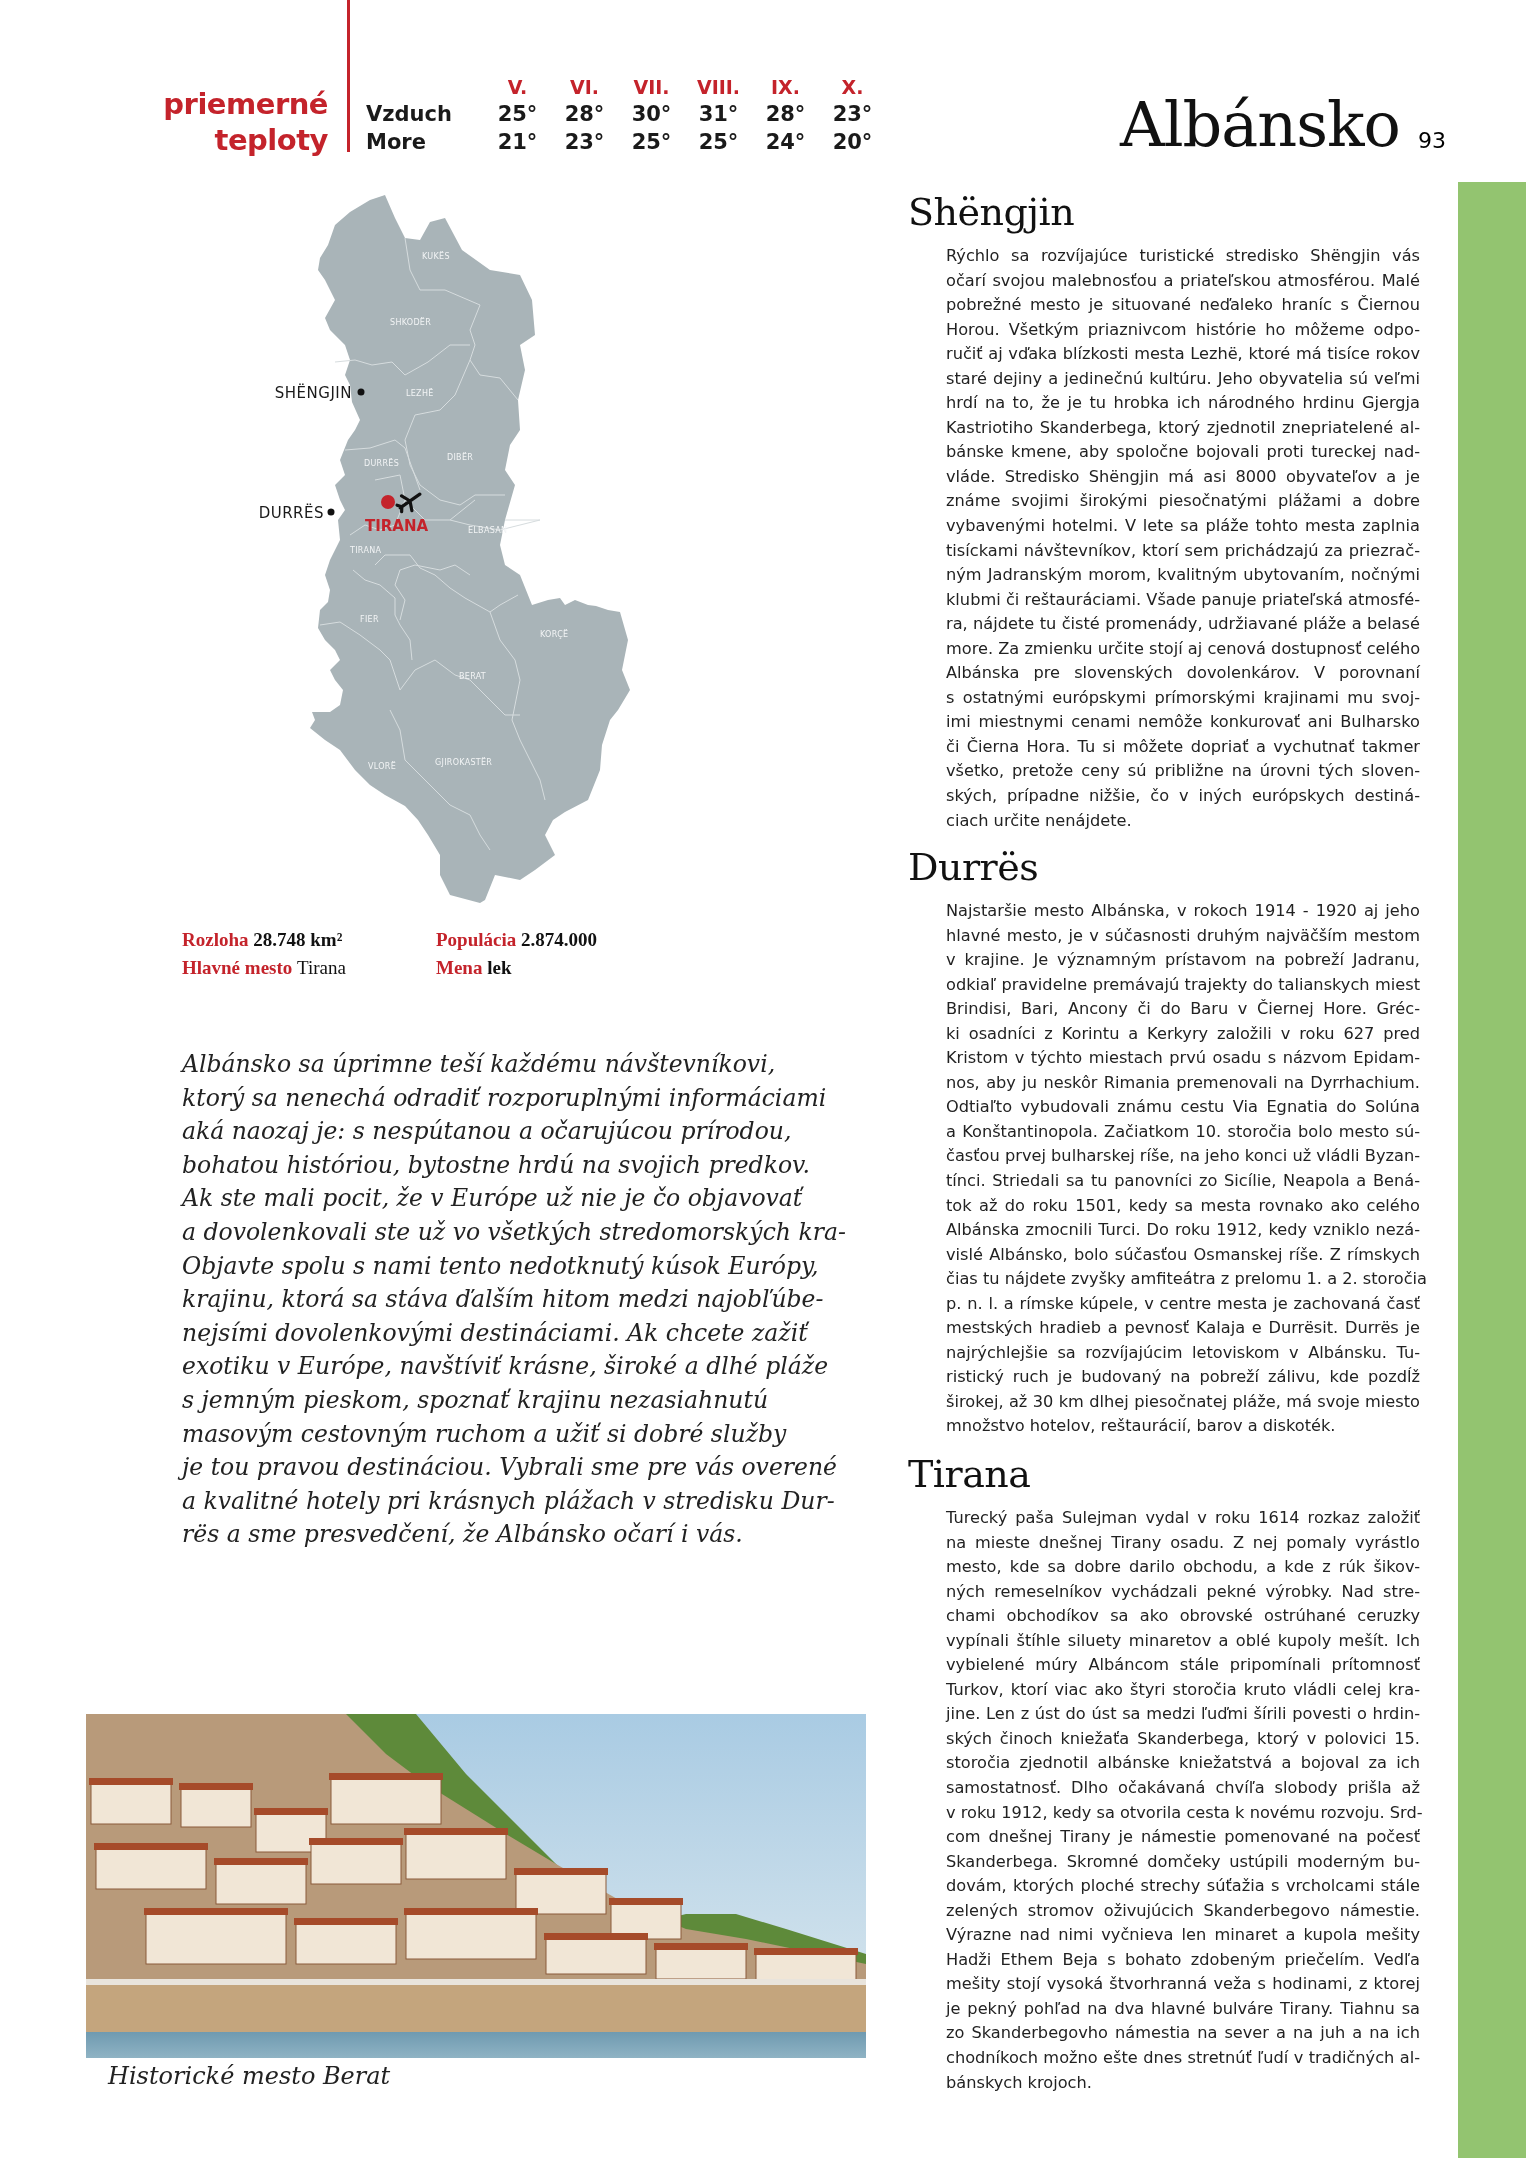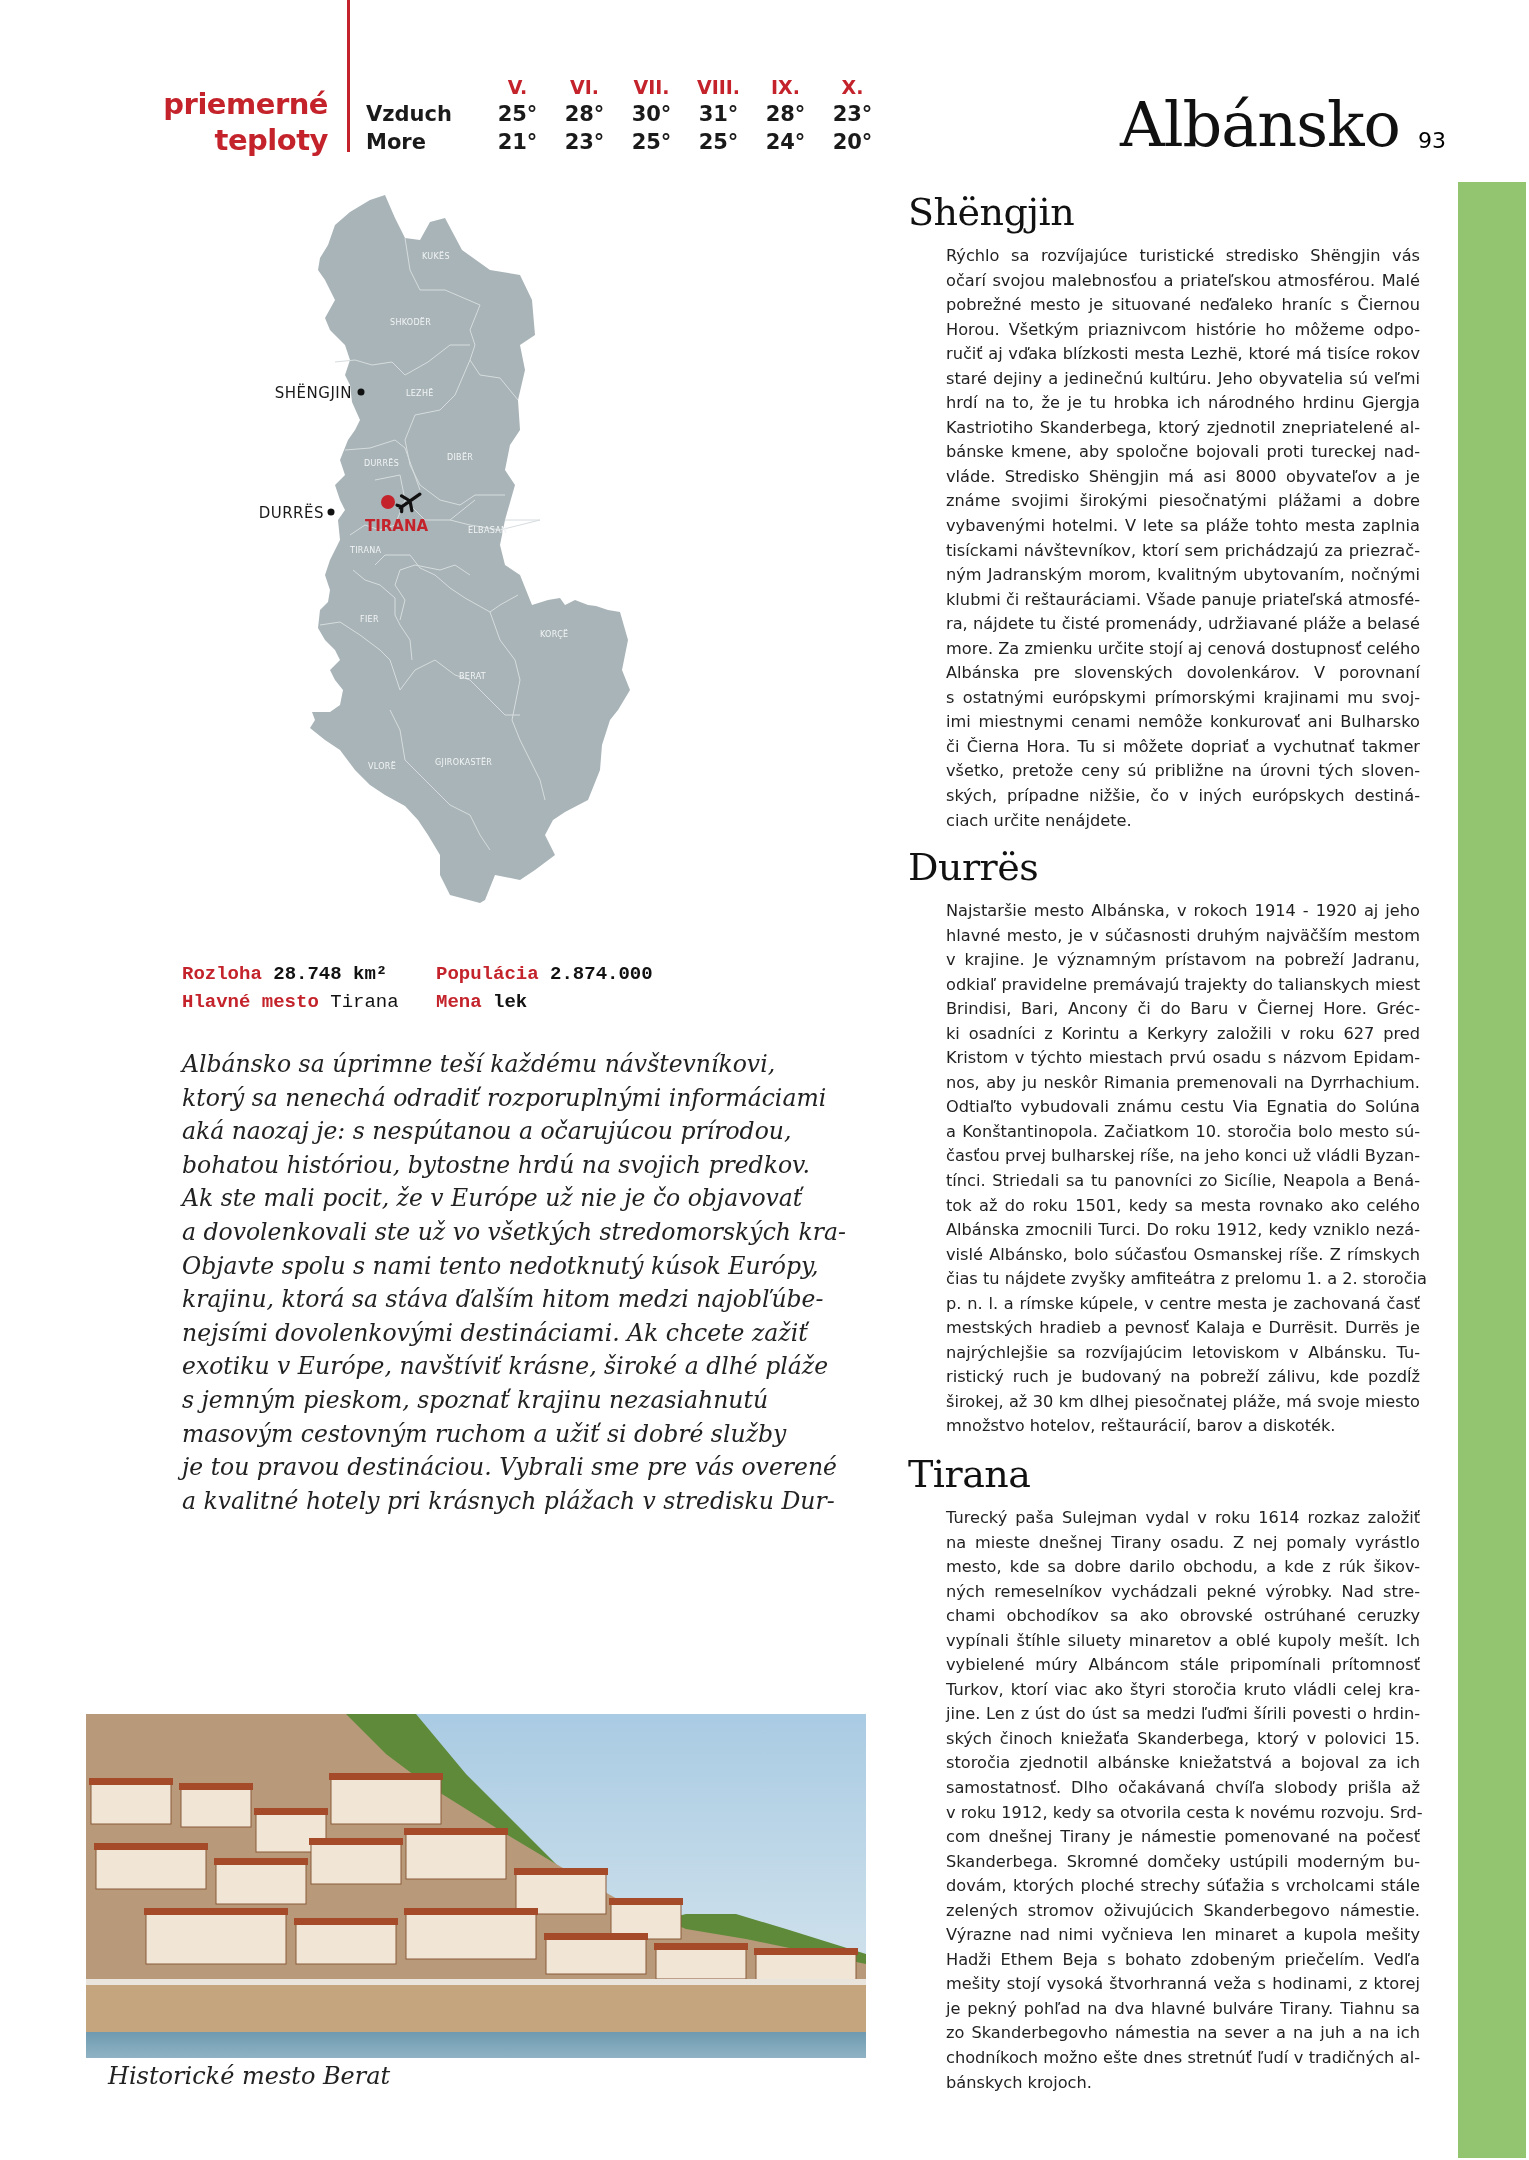--- a/index.html
+++ b/index.html
@@ -14,21 +14,21 @@
   .temps-table .val { width: 67px; text-align: center; }
   .country-title { left: 1120px; top: 88px; font-family: "DejaVu Serif", serif; font-size: 62px; letter-spacing: -1px; color: #111; }
   .page-num { left: 1418px; top: 128px; font-size: 22px; color: #000000; }
   .green-bar { left: 1458px; top: 182px; width: 68px; height: 1976px; background: #93c470; }
 
   .map { left: 250px; top: 190px; width: 420px; height: 720px; }
   .map-label-city { font-family: "DejaVu Sans", sans-serif; font-size: 15px; fill: #1a1a1a; letter-spacing: 0.5px; }
   .map-region { font-family: "DejaVu Sans", sans-serif; font-size: 8px; fill: #f2f4f5; letter-spacing: 0.3px; }
   .map-capital { font-family: "DejaVu Sans", sans-serif; font-size: 15px; font-weight: bold; fill: #c4232b; }
 
-  .stats { left: 182px; top: 926px; font-family: Liberation Mono, monospace; font-weight: bold; font-size: 19px; line-height: 28px; margin-top: 34px; }
+  .stats { left: 182px; top: 926px; font-family: Liberation Serif, serif; font-weight: bold; font-size: 19px; line-height: 28px; }
   .stats .k { color: #c4232b; }
   .stats .v { color: #111; }
   .stats .cell { position: absolute; white-space: nowrap; }
 
   .intro { left: 182px; top: 1048px; width: 620px; font-family: "DejaVu Serif", serif; font-style: italic; font-size: 23.5px; line-height: 33.6px; color: #222; }
   .intro .ln { display: block; white-space: nowrap; }
 
   .photo { left: 86px; top: 1714px; width: 780px; height: 344px; overflow: hidden; }
   .caption { left: 108px; top: 2062px; font-family: "DejaVu Serif", serif; font-style: italic; font-size: 24px; color: #222; }
 
@@ -157,20 +157,21 @@
     <span class="ln">Ak ste mali pocit, že v Európe už nie je čo objavovať</span>
     <span class="ln">a dovolenkovali ste už vo všetkých stredomorských kra-</span>
     <span class="ln">Objavte spolu s nami tento nedotknutý kúsok Európy,</span>
     <span class="ln">krajinu, ktorá sa stáva ďalším hitom medzi najobľúbe-</span>
     <span class="ln">nejsími dovolenkovými destináciami. Ak chcete zažiť</span>
     <span class="ln">exotiku v Európe, navštíviť krásne, široké a dlhé pláže</span>
     <span class="ln">s jemným pieskom, spoznať krajinu nezasiahnutú</span>
     <span class="ln">masovým cestovným ruchom a užiť si dobré služby</span>
     <span class="ln">je tou pravou destináciou. Vybrali sme pre vás overené</span>
     <span class="ln">a kvalitné hotely pri krásnych plážach v stredisku Dur-</span>
+    <span class="ln">rës a sme presvedčení, že Albánsko očarí i vás.</span>
   </div>
 
 <div class="abs photo">
   <svg width="780" height="344" viewBox="0 0 780 344">
     <defs>
       <linearGradient id="sky" x1="0" y1="0" x2="0" y2="1">
         <stop offset="0" stop-color="#a9cbe3"></stop>
           <stop offset="1" stop-color="#dde9ef"></stop>
       </linearGradient>
       <linearGradient id="water" x1="0" y1="0" x2="0" y2="1">

